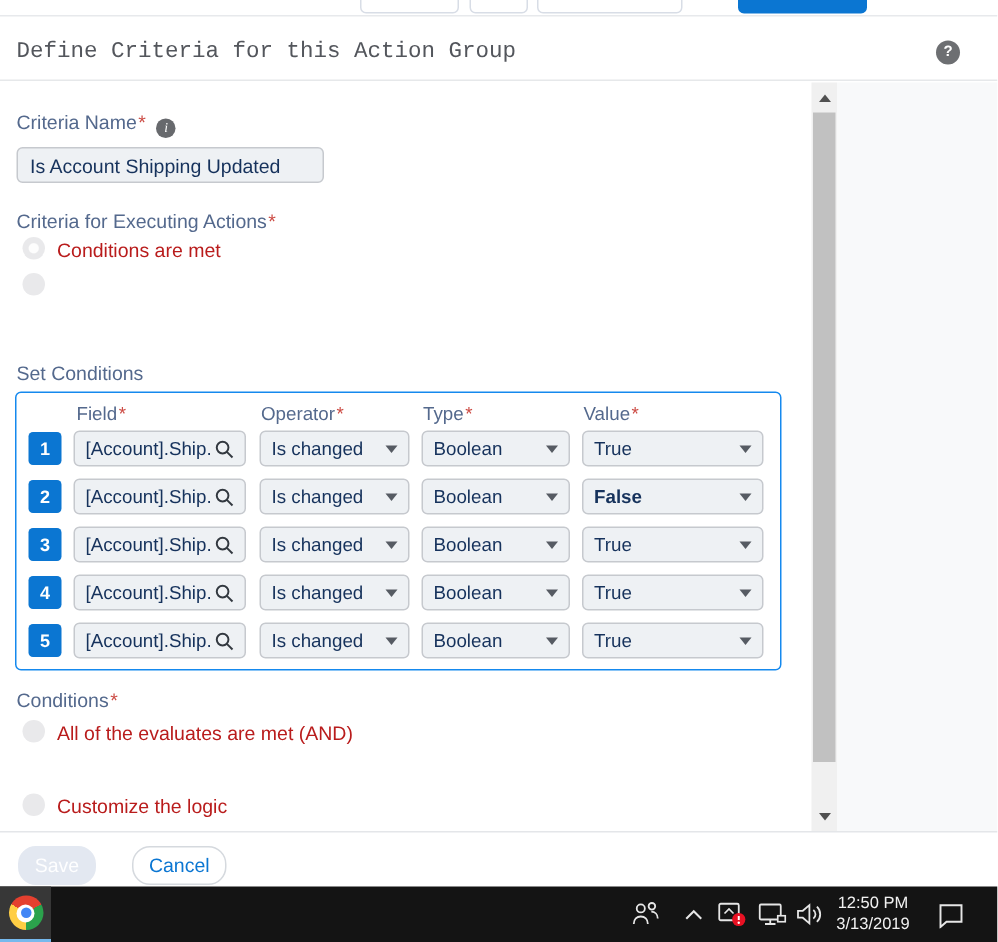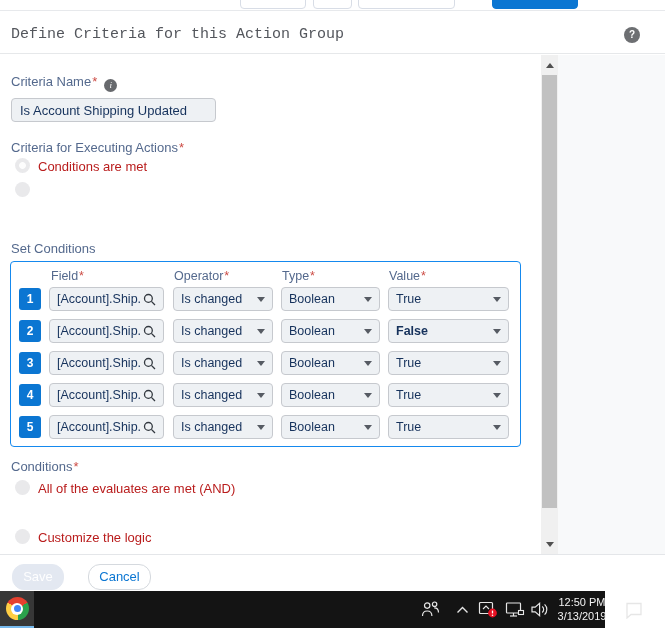--- a/index.html
+++ b/index.html
@@ -47,21 +47,21 @@
   .tri-dn { width:0; height:0; border-left:4px solid transparent; border-right:4px solid transparent; border-top:5px solid #505050; }
   .sthumb { position:absolute; left:1px; top:20px; width:15px; height:433px; background:#c1c1c1; cursor:grab; }
 
   
   .foot { position:absolute; left:0; top:554px; width:665px; height:37px; background:#fff; border-top:1px solid #e4e6e9; }
   .btn { position:absolute; top:9px; height:26px; border-radius:12px; font-size:13px; font-family:"Liberation Sans", sans-serif; text-align:center; line-height:24px; cursor:pointer; }
   .btn.save { left:12px; width:52px; background:#e3e8f1; border:1px solid #e3e8f1; color:rgba(255,255,255,.95); }
   .btn.cancel { left:72px; width:63px; background:#fff; border:1px solid #d5d9de; color:#0b76d2;margin-left:16px; }
 
   
-  .taskbar { position:absolute; left:0; top:591px; width:605px; height:37px; background:#141414; }
+  .taskbar { position:absolute; left:0; top:591px; width:665px; height:37px; background:#141414; }
   .chrome-btn { position:absolute; left:0; top:0; width:34px; height:37px; background:#373737; border-bottom:2px solid #76b9ed; display:flex; align-items:center; justify-content:center; cursor:pointer; }
   .chrome-o { width:23px; height:23px; border-radius:50%; background:conic-gradient(from -60deg, #e5402f 0 120deg, #2ba24c 120deg 240deg, #ffce44 240deg 360deg); position:relative; }
   .chrome-w { position:absolute; left:5.5px; top:5.5px; width:12px; height:12px; border-radius:50%; background:#fff; }
   .chrome-b { position:absolute; left:2.5px; top:2.5px; width:7px; height:7px; border-radius:50%; background:#4286f5; }
   .tray-ic { position:absolute; top:0; height:37px; display:flex; align-items:center; justify-content:center; cursor:pointer; }
   .clock { position:absolute; left:553px; top:4px; width:58px; text-align:center; color:#f2f2f2; font-size:11px; line-height:14px; cursor:default; }
 </style>
 </head>
 <body>
 

